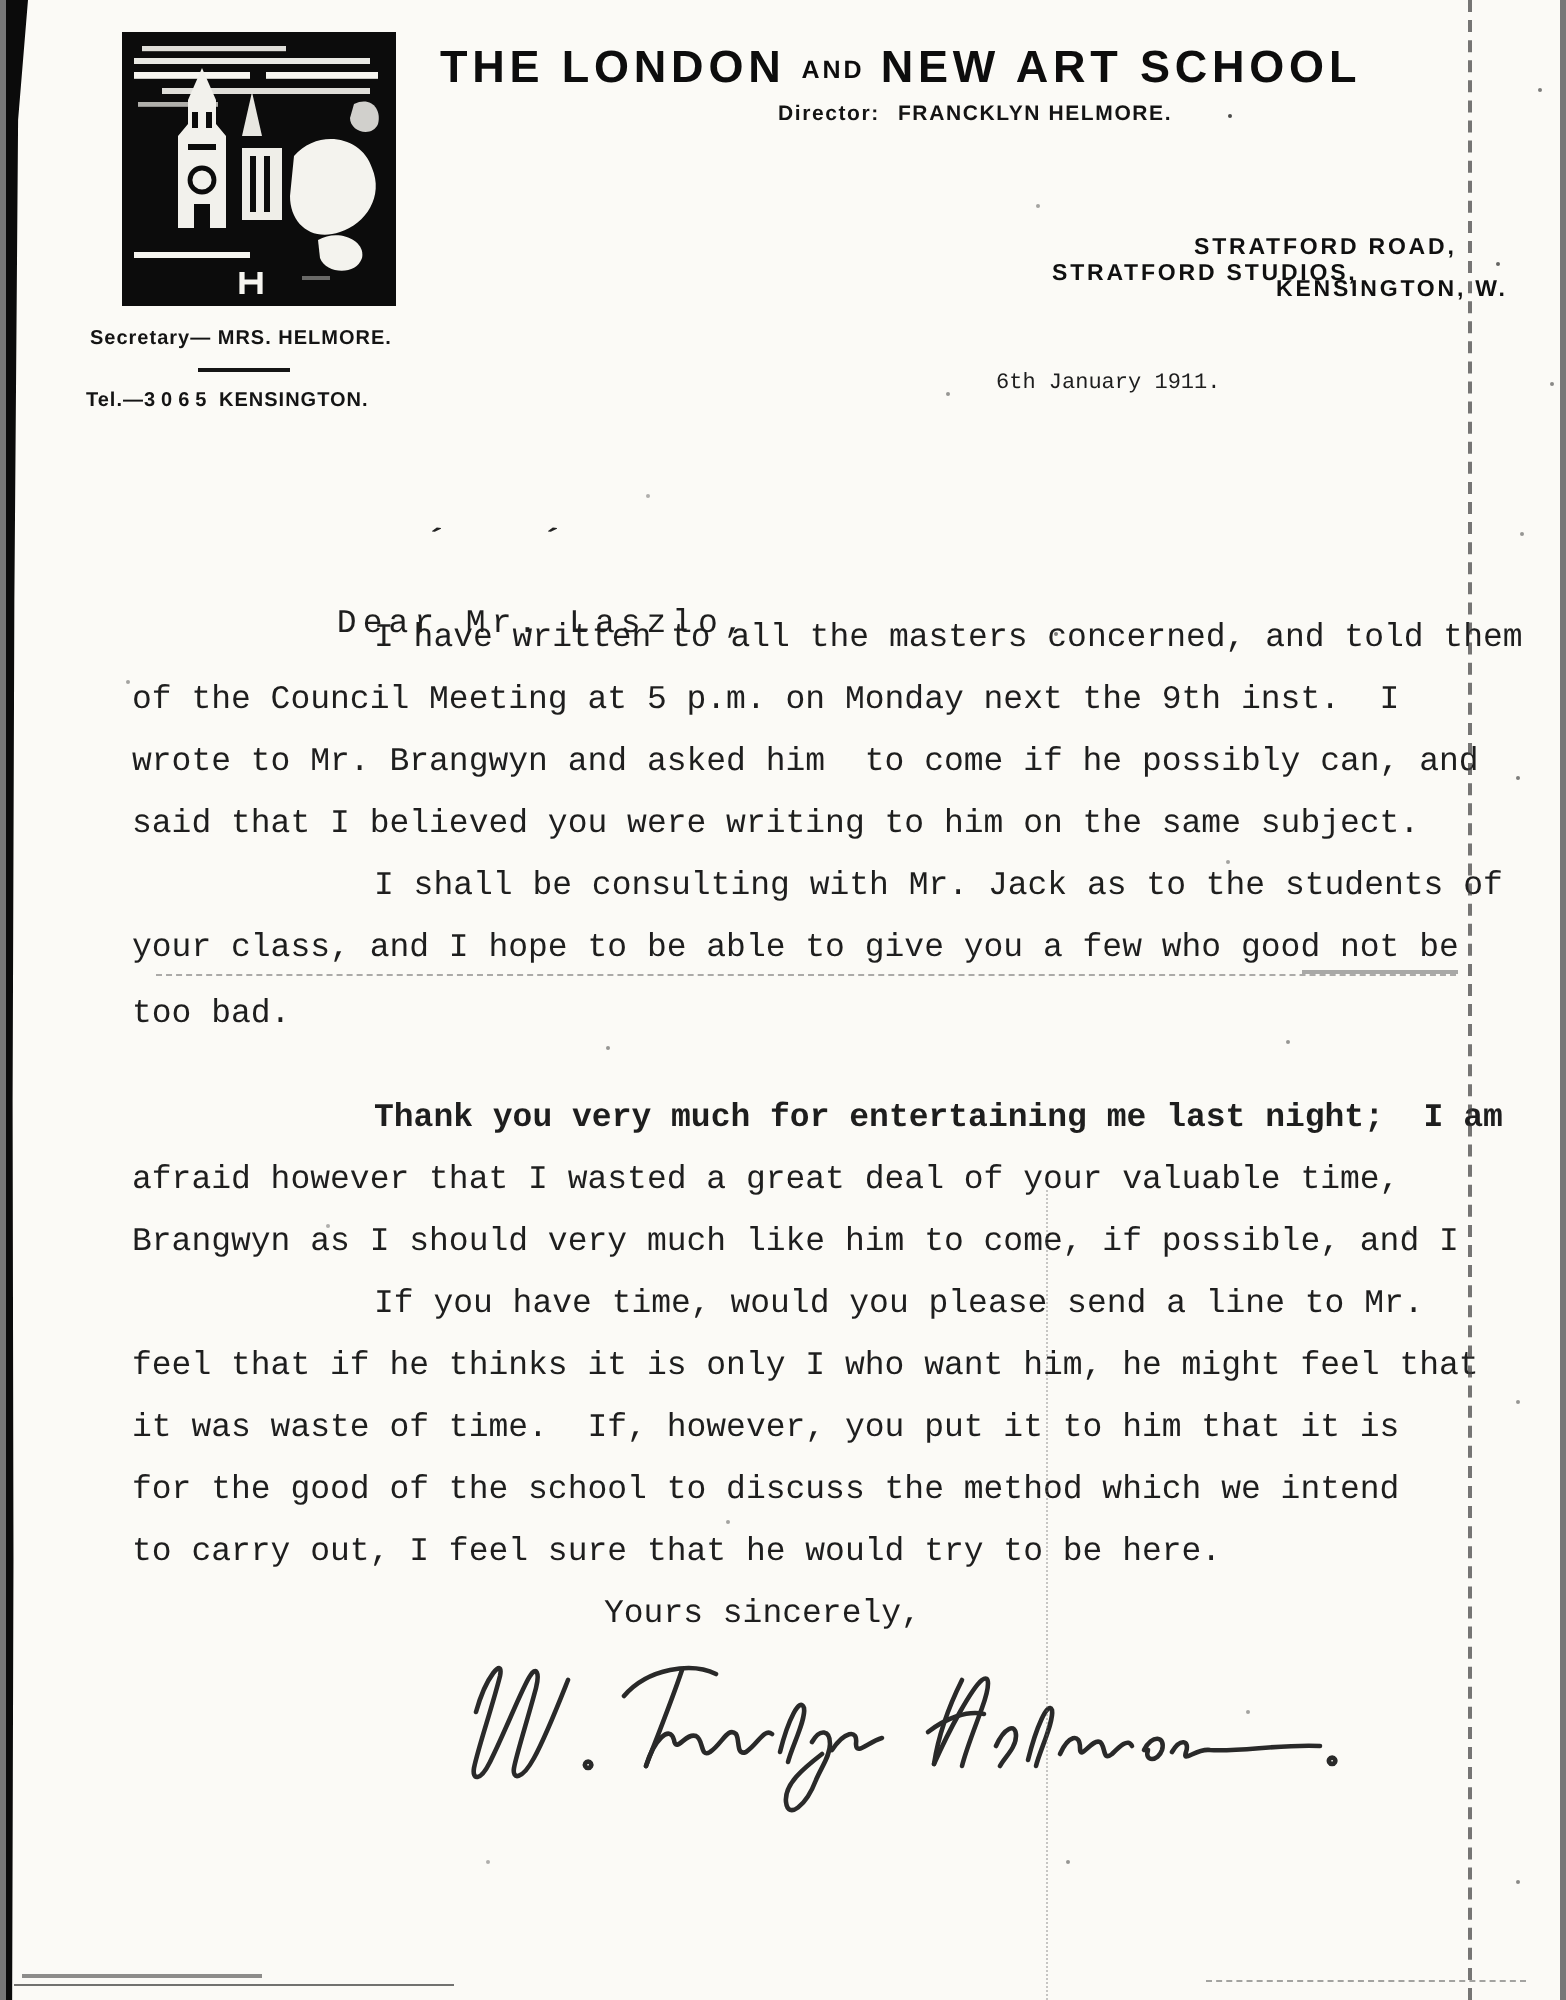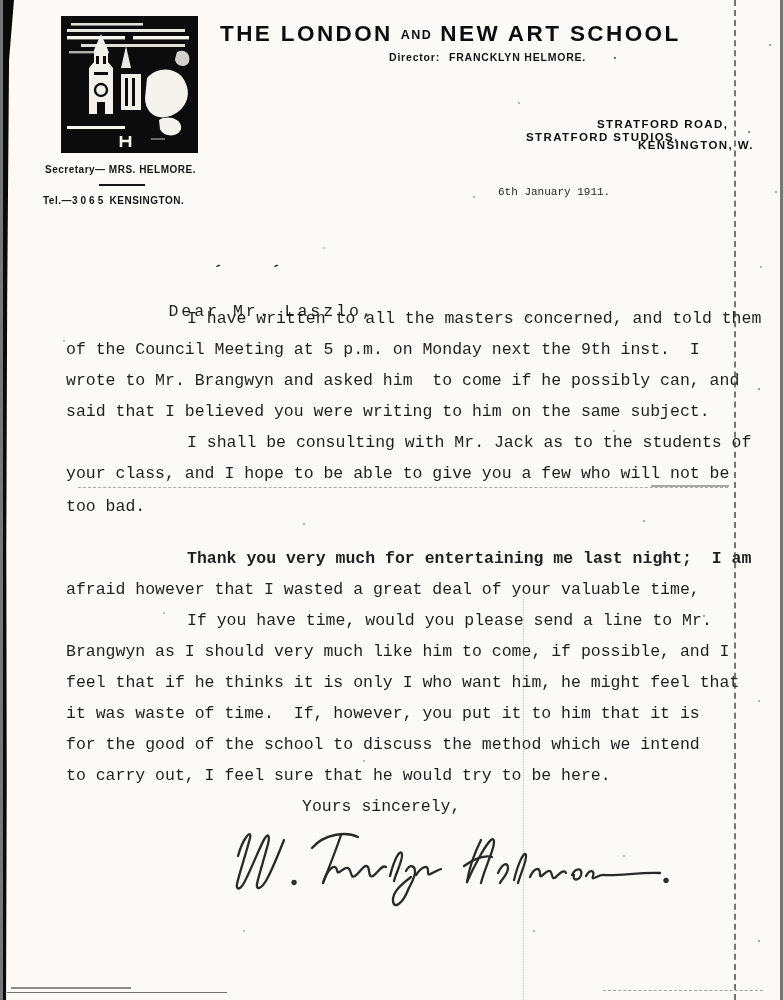--- a/index.html
+++ b/index.html
@@ -133,26 +133,26 @@
     <div class="tline salutation">
       <span>Dear Mr. Laszlo,</span>
       <span class="accent a1">´</span>
       <span class="accent a2">´</span>
     </div>
     <div class="tline para">I have written to all the masters concerned, and told them</div>
     <div class="tline">of the Council Meeting at 5 p.m. on Monday next the 9th inst.  I</div>
     <div class="tline">wrote to Mr. Brangwyn and asked him  to come if he possibly can, and</div>
     <div class="tline">said that I believed you were writing to him on the same subject.</div>
     <div class="tline para">I shall be consulting with Mr. Jack as to the students of</div>
-    <div class="tline">your class, and I hope to be able to give you a few who will not be</div>
+    <div class="tline">your class, and I hope to be able to give you a few who good not be</div>
     <div class="tline" style="margin-top:2px;">too bad.</div>
     <div class="tline para" style="margin-top:21px;font-weight:bold;">Thank you very much for entertaining me last night;  I am</div>
     <div class="tline">afraid however that I wasted a great deal of your valuable time,</div>
+    <div class="tline">Brangwyn as I should very much like him to come, if possible, and I</div>
     <div class="tline para">If you have time, would you please send a line to Mr.</div>
-    <div class="tline">Brangwyn as I should very much like him to come, if possible, and I</div>
     <div class="tline">feel that if he thinks it is only I who want him, he might feel that</div>
     <div class="tline">it was waste of time.  If, however, you put it to him that it is</div>
     <div class="tline">for the good of the school to discuss the method which we intend</div>
     <div class="tline">to carry out, I feel sure that he would try to be here.</div>
     <div class="tline closing">Yours sincerely,</div>
   </div>
 
   <div class="signature" role="img" aria-label="W. Francklyn Helmore.">
     <svg viewBox="0 0 445 95" xmlns="http://www.w3.org/2000/svg">
       <g fill="none" stroke="#181818" stroke-width="2.3" stroke-linecap="round" stroke-linejoin="round" opacity=".92">

